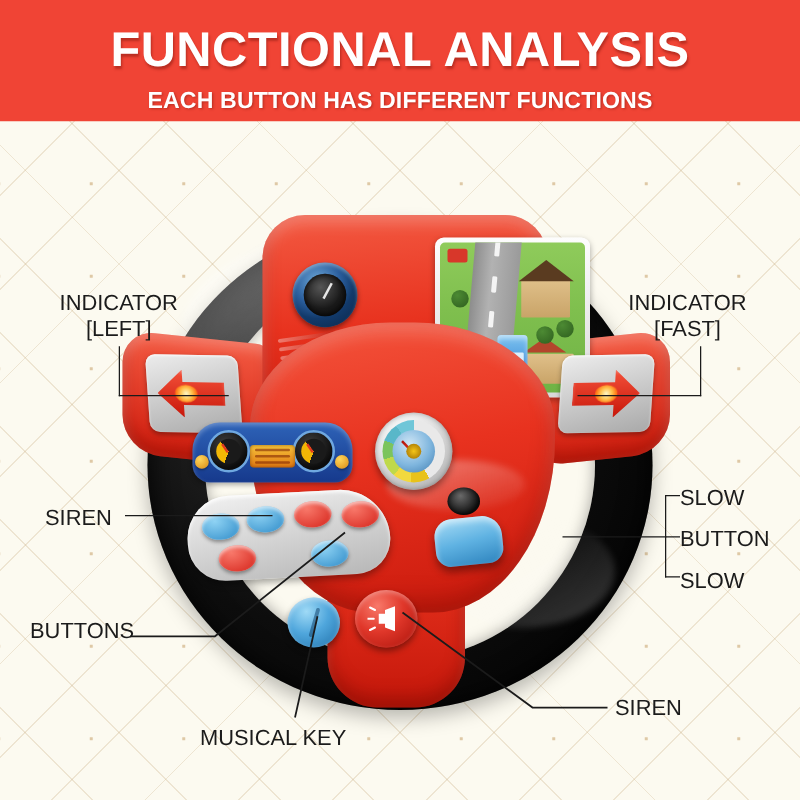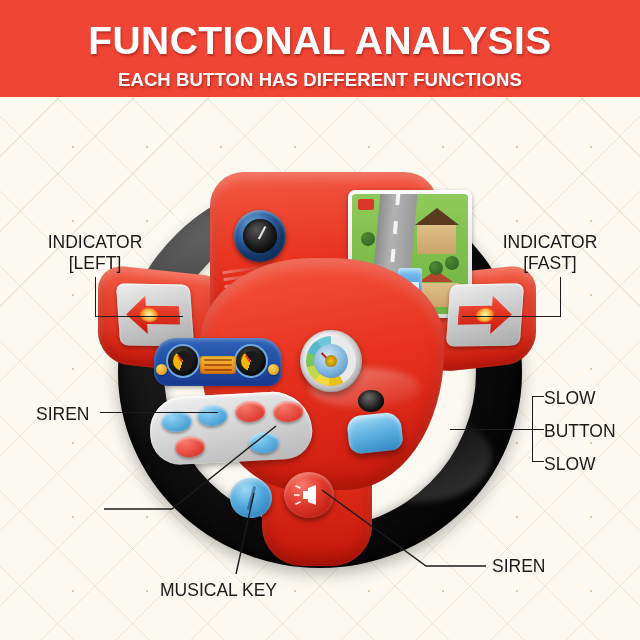--- a/index.html
+++ b/index.html
@@ -519,20 +519,21 @@
   <div>INDICATOR</div>
   <div>[FAST]</div>
 </div>
 <div class="ln v" style="left:560px;top:277px;height:40px;"></div>
 <div class="ln h" style="left:462px;top:316px;width:99px;"></div>
 
 <div class="lbl" style="left:36px;top:404px;">SIREN</div>
 <div class="ln h" style="left:100px;top:412px;width:118px;"></div>
 
 <div class="lbl" style="left:24px;top:494px;">
+  <div>BUTTONS</div>
 </div>
 <svg class="diag" style="left:0;top:0;width:640px;height:640px;">
   <polyline points="104,509 172,509 276,426" fill="none" stroke="#1b1b1b" stroke-width="1.4"></polyline>
 </svg>
 
 <div class="lbl" style="left:160px;top:580px;">MUSICAL KEY</div>
 <svg class="diag" style="left:0;top:0;width:640px;height:640px;">
   <line x1="236" y1="574" x2="254" y2="493" stroke="#1b1b1b" stroke-width="1.4"></line>
 </svg>
 

